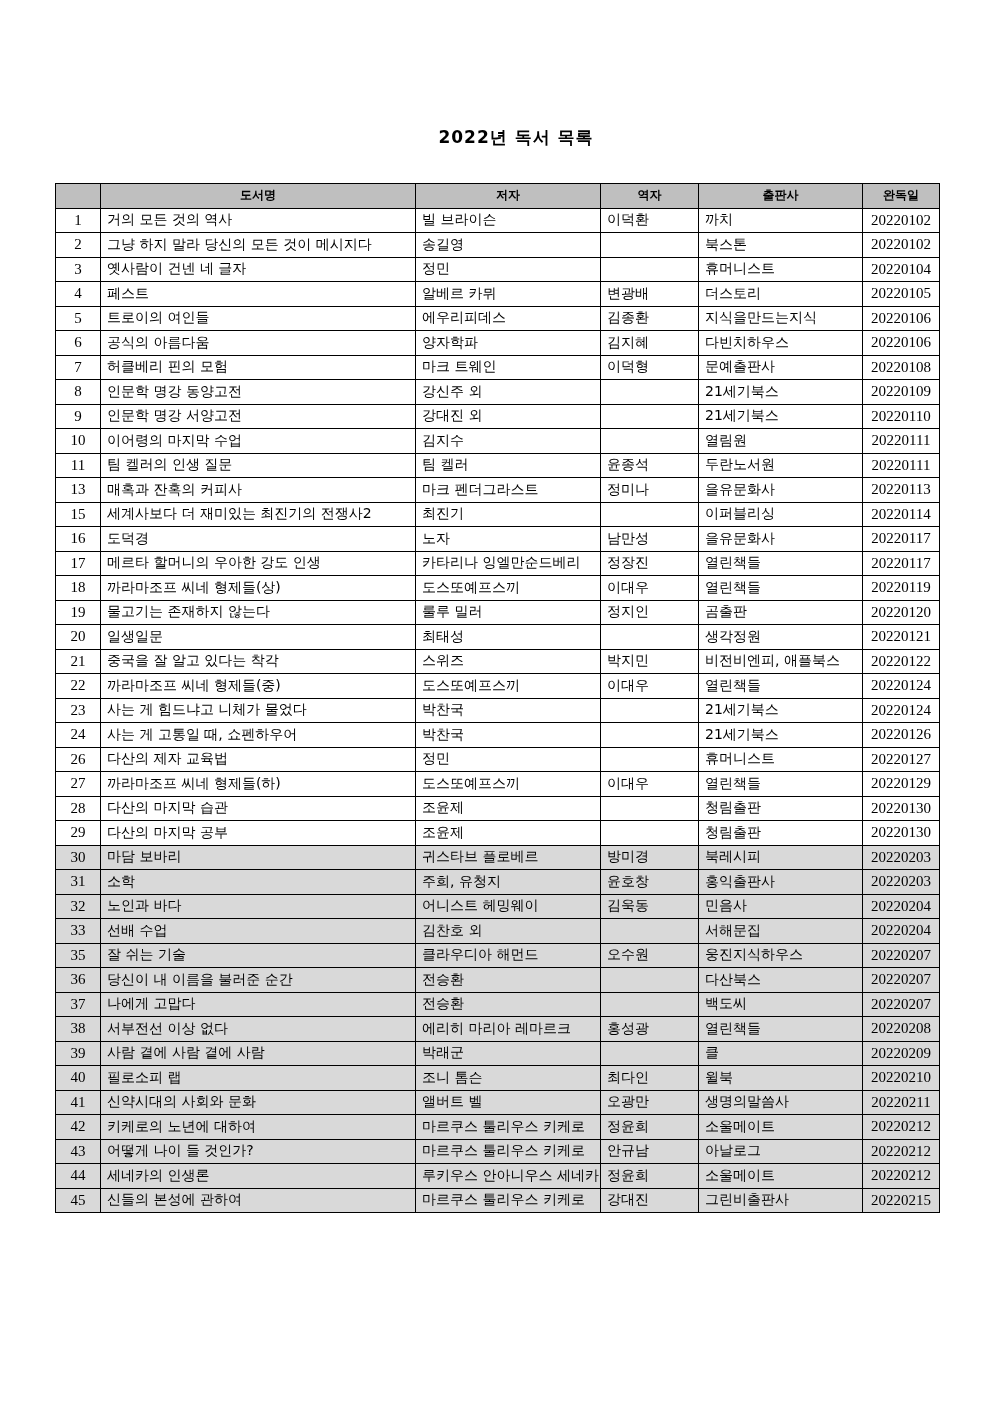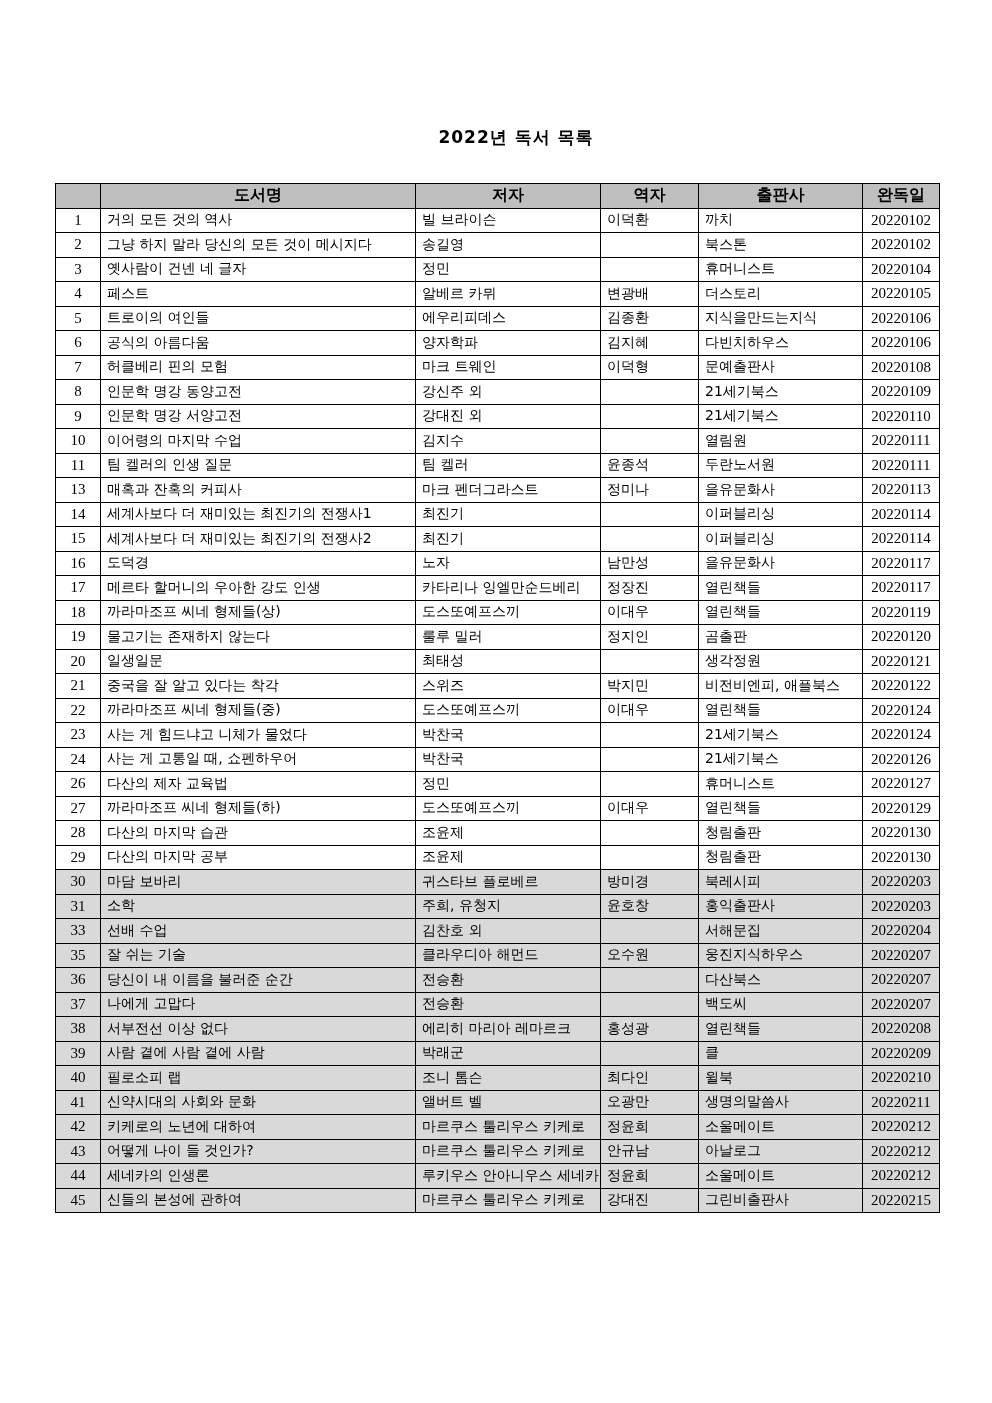--- a/index.html
+++ b/index.html
@@ -52,21 +52,21 @@
     padding: 0 6px;
     overflow: hidden;
     white-space: nowrap;
     vertical-align: middle;
     font-weight: normal;
   }
   table.reading-list th {
     background: #bfbfbf;
     text-align: center;
     font-weight: bold;
-    font-size: 16px;
+    font-size: 12px;
   }
   td.num, td.date {
     text-align: center;
     font-family: "Liberation Serif", serif;
     font-size: 15px;
   }
   td.txt { text-align: left; }
   tr.shaded td { background: #d9d9d9; }
   .u { }
 </style>
@@ -186,28 +186,20 @@
         </tr>
         <tr>
           <td class="num">13</td>
           <td class="txt">매혹과 잔혹의 커피사</td>
           <td class="txt">마크 펜더그라스트</td>
           <td class="txt">정미나</td>
           <td class="txt u">을유문화사</td>
           <td class="date">20220113</td>
         </tr>
         <tr>
-          <td class="num">14</td>
-          <td class="txt">세계사보다 더 재미있는 최진기의 전쟁사1</td>
-          <td class="txt">최진기</td>
-          <td class="txt"></td>
-          <td class="txt u">이퍼블리싱</td>
-          <td class="date">20220114</td>
-        </tr>
-        <tr>
           <td class="num">15</td>
           <td class="txt">세계사보다 더 재미있는 최진기의 전쟁사2</td>
           <td class="txt">최진기</td>
           <td class="txt"></td>
           <td class="txt u">이퍼블리싱</td>
           <td class="date">20220114</td>
         </tr>
         <tr>
           <td class="num">16</td>
           <td class="txt">도덕경</td>
@@ -322,20 +314,28 @@
         </tr>
         <tr class="shaded">
           <td class="num">31</td>
           <td class="txt">소학</td>
           <td class="txt">주희, 유청지</td>
           <td class="txt">윤호창</td>
           <td class="txt">홍익출판사</td>
           <td class="date">20220203</td>
         </tr>
         <tr class="shaded">
+          <td class="num">32</td>
+          <td class="txt">노인과 바다</td>
+          <td class="txt">어니스트 헤밍웨이</td>
+          <td class="txt">김욱동</td>
+          <td class="txt">민음사</td>
+          <td class="date">20220204</td>
+        </tr>
+        <tr class="shaded">
           <td class="num">33</td>
           <td class="txt">선배 수업</td>
           <td class="txt">김찬호 외</td>
           <td class="txt"></td>
           <td class="txt">서해문집</td>
           <td class="date">20220204</td>
         </tr>
         <tr class="shaded">
           <td class="num">35</td>
           <td class="txt">잘 쉬는 기술</td>

